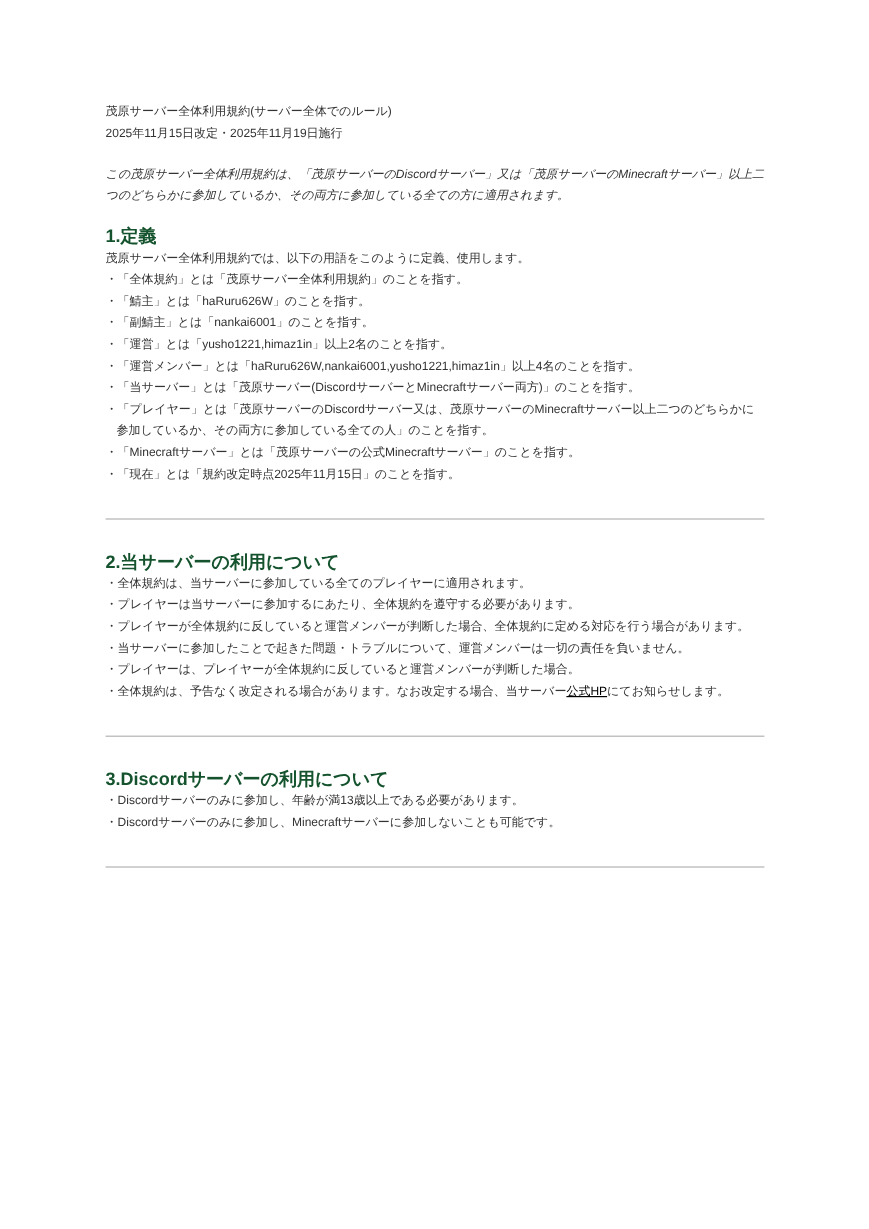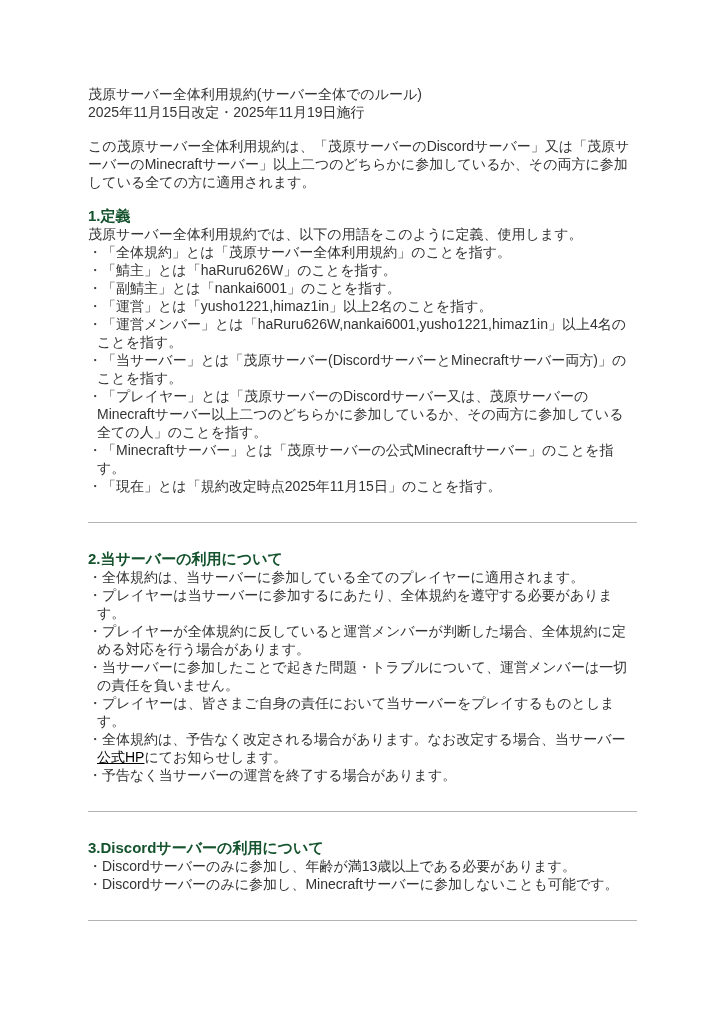--- a/index.html
+++ b/index.html
@@ -15,26 +15,27 @@
     background: #ffffff;
     padding: 85px 87px 0 88px;
     overflow: hidden;
     font-family: "Liberation Sans", "DejaVu Sans", sans-serif;
     color: #333333;
   }
   .title-block {
     margin: 0 0 16px 0;
   }
   .doc-title, .doc-date, .intro, .lead, .item {
-    font-size: 14px;
+    font-size: 10px;
     line-height: 18px;
     margin: 0;
   }
   .intro {
     margin: 0 0 16px 0;
+    font-style: italic;
   }
   .sec-heading {
     font-size: 15px;
     font-weight: bold;
     line-height: 18px;
     margin: 0;
     color: #14532d;
   }
   .items {
     margin: 0;
@@ -84,23 +85,22 @@
         </div>
       </section>
       <hr class="divider" style="border-top-color: rgb(179, 179, 179);">
       <section>
         <h2 class="sec-heading">2.当サーバーの利用について</h2>
         <div class="items">
           <div class="item">・全体規約は、当サーバーに参加している全てのプレイヤーに適用されます。</div>
           <div class="item">・プレイヤーは当サーバーに参加するにあたり、全体規約を遵守する必要があります。</div>
           <div class="item">・プレイヤーが全体規約に反していると運営メンバーが判断した場合、全体規約に定める対応を行う場合があります。</div>
           <div class="item">・当サーバーに参加したことで起きた問題・トラブルについて、運営メンバーは一切の責任を負いません。</div>
-          <div class="item">・プレイヤーは、皆さまご自身の責任において当サーバーをプレイするものとします。</div>
+          <div class="item">・プレイヤーは、プレイヤーが全体規約に反していると運営メンバーが判断した場合。</div>
           <div class="item">・全体規約は、予告なく改定される場合があります。なお改定する場合、当サーバー<a class="hp-link" style="color: #000000;">公式HP</a>にてお知らせします。</div>
-          <div class="item">・予告なく当サーバーの運営を終了する場合があります。</div>
         </div>
       </section>
       <hr class="divider" style="border-top-color: rgb(179, 179, 179);">
       <section>
         <h2 class="sec-heading">3.Discordサーバーの利用について</h2>
         <div class="items">
           <div class="item">・Discordサーバーのみに参加し、年齢が満13歳以上である必要があります。</div>
           <div class="item">・Discordサーバーのみに参加し、Minecraftサーバーに参加しないことも可能です。</div>
         </div>
       </section>

